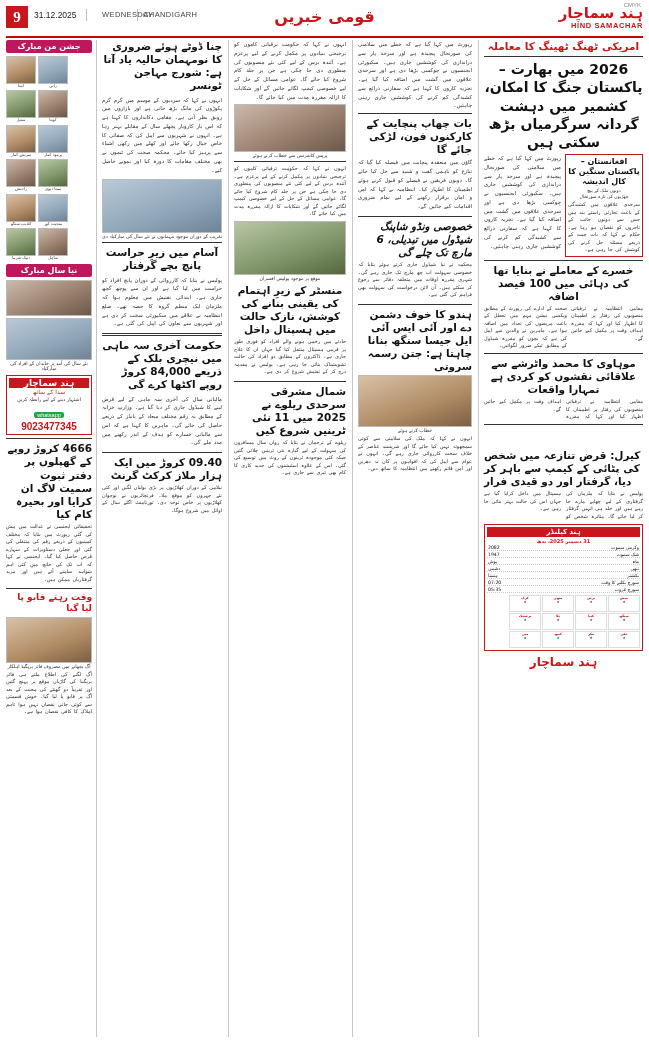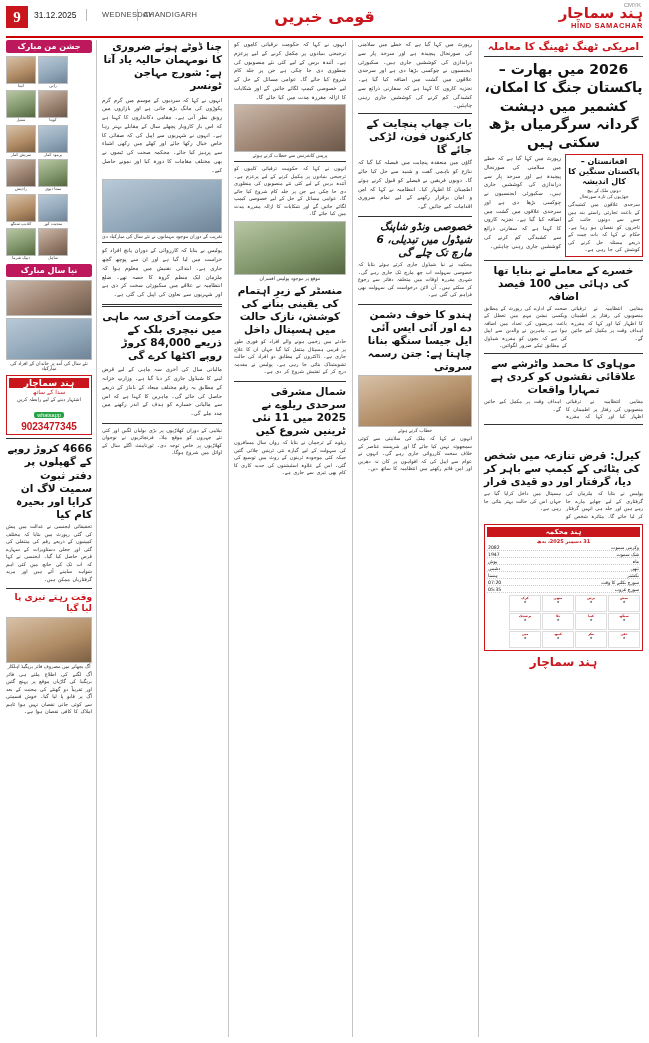--- a/index.html
+++ b/index.html
@@ -161,53 +161,55 @@
     <div class="rule"></div>
 
     <div class="blk">
       <div class="hd h2" style="text-align:right;">4666 کروڑ روپے کے گھپلوں پر دفتر ثبوت سمیت لاگ ان کرایا اور بحیرہ کام کیا</div>
       <div class="txt sm" style="margin-top:2px;-webkit-line-clamp:28;max-height:140px;">تحقیقاتی ایجنسی نے عدالت میں پیش کی گئی رپورٹ میں بتایا کہ مختلف کمپنیوں کے ذریعے رقم کی منتقلی کی گئی اور جعلی دستاویزات کے سہارے قرض حاصل کیا گیا۔ ایجنسی نے کہا کہ اب تک کی جانچ میں کئی اہم شواہد سامنے آئے ہیں اور مزید گرفتاریاں ممکن ہیں۔</div>
     </div>
 
     <div class="rule"></div>
 
     <div class="blk">
-      <div class="hd h3 red">وقت رہتے تیزی پا لیا گیا</div>
+      <div class="hd h3 red">وقت رہتے قابو پا لیا گیا</div>
       <div class="ph warm" style="height:44px;margin-top:2px;"></div>
       <div class="cap">آگ بجھانے میں مصروف فائر بریگیڈ اہلکار</div>
       <div class="txt sm" style="margin-top:2px;max-height:120px;">آگ لگنے کی اطلاع ملتے ہی فائر بریگیڈ کی گاڑیاں موقع پر پہنچ گئیں اور تقریباً دو گھنٹے کی محنت کے بعد آگ پر قابو پا لیا گیا۔ خوش قسمتی سے کوئی جانی نقصان نہیں ہوا تاہم املاک کا کافی نقصان ہوا ہے۔</div>
     </div>
   </div>
 
   <div class="col" style="left:102px;width:120px;">
 
     <div class="blk">
       <div class="hd h2">چنا ڈوٹے ہوئے ضروری کا نومہمان حالیہ یاد آتا ہے: شورج مہاجن ٹونسر</div>
       <div class="txt" style="margin-top:3px;max-height:150px;">انہوں نے کہا کہ سردیوں کے موسم میں گرم گرم پکوڑوں کی مانگ بڑھ جاتی ہے اور بازاروں میں رونق نظر آتی ہے۔ مقامی دکانداروں کا کہنا ہے کہ اس بار کاروبار پچھلے سال کے مقابلے بہتر رہا ہے۔ انہوں نے شہریوں سے اپیل کی کہ صفائی کا خاص خیال رکھا جائے اور کھلے میں رکھی اشیاء سے پرہیز کیا جائے۔ محکمہ صحت کی ٹیموں نے بھی مختلف مقامات کا دورہ کیا اور نمونے حاصل کیے۔</div>
     </div>
 
     <div class="ph sky" style="height:52px;margin-top:2px;"></div>
     <div class="cap">تقریب کے دوران موجود مہمانوں نے نئے سال کی مبارکباد دی</div>
 
     <div class="rule"></div>
 
     <div class="blk">
+      <div class="hd h2" style="text-align:center;">آسام میں زیرِ حراست پانچ بچے گرفتار</div>
       <div class="txt" style="margin-top:3px;max-height:110px;">پولیس نے بتایا کہ کارروائی کے دوران پانچ افراد کو حراست میں لیا گیا ہے اور ان سے پوچھ گچھ جاری ہے۔ ابتدائی تفتیش میں معلوم ہوا کہ ملزمان ایک منظم گروہ کا حصہ تھے۔ ضلع انتظامیہ نے علاقے میں سکیورٹی سخت کر دی ہے اور شہریوں سے تعاون کی اپیل کی گئی ہے۔</div>
     </div>
 
     <div class="dbl"></div>
 
     <div class="blk">
       <div class="hd h2">حکومت آخری سہ ماہی میں نیچری بلک کے ذریعے 84,000 کروڑ روپے اکٹھا کرے گی</div>
       <div class="txt" style="margin-top:3px;max-height:120px;">مالیاتی سال کی آخری سہ ماہی کے لیے قرض لینے کا شیڈول جاری کر دیا گیا ہے۔ وزارتِ خزانہ کے مطابق یہ رقم مختلف میعاد کے بانڈز کے ذریعے حاصل کی جائے گی۔ ماہرین کا کہنا ہے کہ اس سے مالیاتی خسارے کو ہدف کے اندر رکھنے میں مدد ملے گی۔</div>
     </div>
 
     <div class="rule"></div>
 
     <div class="blk">
+      <div class="hd h2">09.40 کروڑ میں ایک ہزار ملاز کرکٹ گرنٹ</div>
       <div class="txt sm" style="margin-top:2px;max-height:165px;">نیلامی کے دوران کھلاڑیوں پر بڑی بولیاں لگیں اور کئی نئے چہروں کو موقع ملا۔ فرنچائزیوں نے نوجوان کھلاڑیوں پر خاص توجہ دی۔ ٹورنامنٹ اگلے سال کے اوائل میں شروع ہوگا۔</div>
     </div>
   </div>
 
   <div class="col" style="left:234px;width:112px;">
 
     <div class="txt" style="max-height:175px;">انہوں نے کہا کہ حکومت ترقیاتی کاموں کو ترجیحی بنیادوں پر مکمل کرنے کے لیے پرعزم ہے۔ آئندہ برس کے لیے کئی نئے منصوبوں کی منظوری دی جا چکی ہے جن پر جلد کام شروع کیا جائے گا۔ عوامی مسائل کے حل کے لیے خصوصی کیمپ لگائے جائیں گے اور شکایات کا ازالہ مقررہ مدت میں کیا جائے گا۔</div>
 
     <div class="ph prt" style="height:46px;margin-top:3px;"></div>
     <div class="cap">پریس کانفرنس سے خطاب کرتے ہوئے</div>
@@ -291,21 +293,21 @@
 
     <div class="hd h2" style="text-align:center;">موہاوی کا محمد واٹرشے سے علاقائی نقشوں کو کردی ہے تمہارا واقعات</div>
     <div class="txt sm" style="margin-top:2px;max-height:150px;column-count:2;column-gap:5px;">مقامی انتظامیہ نے ترقیاتی منصوبوں کی رفتار پر اطمینان کا اظہار کیا اور کہا کہ مقررہ اہداف وقت پر مکمل کیے جائیں گے۔</div>
 
     <div class="rule"></div>
 
     <div class="hd h2" style="text-align:left;margin-top:24px;">کیرل: قرض تنازعہ میں شخص کی پٹائی کے کیمپ سے باہر کر دیا، گرفتار اور دو قیدی فرار</div>
     <div class="txt sm" style="margin-top:2px;max-height:90px;column-count:2;column-gap:5px;">پولیس نے بتایا کہ ملزمان کی گرفتاری کے لیے چھاپے مارے جا رہے ہیں اور جلد ہی انہیں گرفتار کر لیا جائے گا۔ متاثرہ شخص کو ہسپتال میں داخل کرایا گیا ہے جہاں اس کی حالت بہتر بتائی جا رہی ہے۔</div>
 
     <div class="calbox" style="margin-top:4px;">
-      <div class="calhead">ہند محکمہ</div>
+      <div class="calhead">ہند کیلنڈر</div>
       <div class="cap" style="font-size:5px;font-weight:bold;color:#c9161d;">31 دسمبر 2025، بدھ</div>
       <div class="calrow">
           <span>وکرمی سموت</span>
           <span>2082</span>
         </div>
       <div class="calrow">
           <span>شک سموت</span>
           <span>1947</span>
         </div>
       <div class="calrow">

